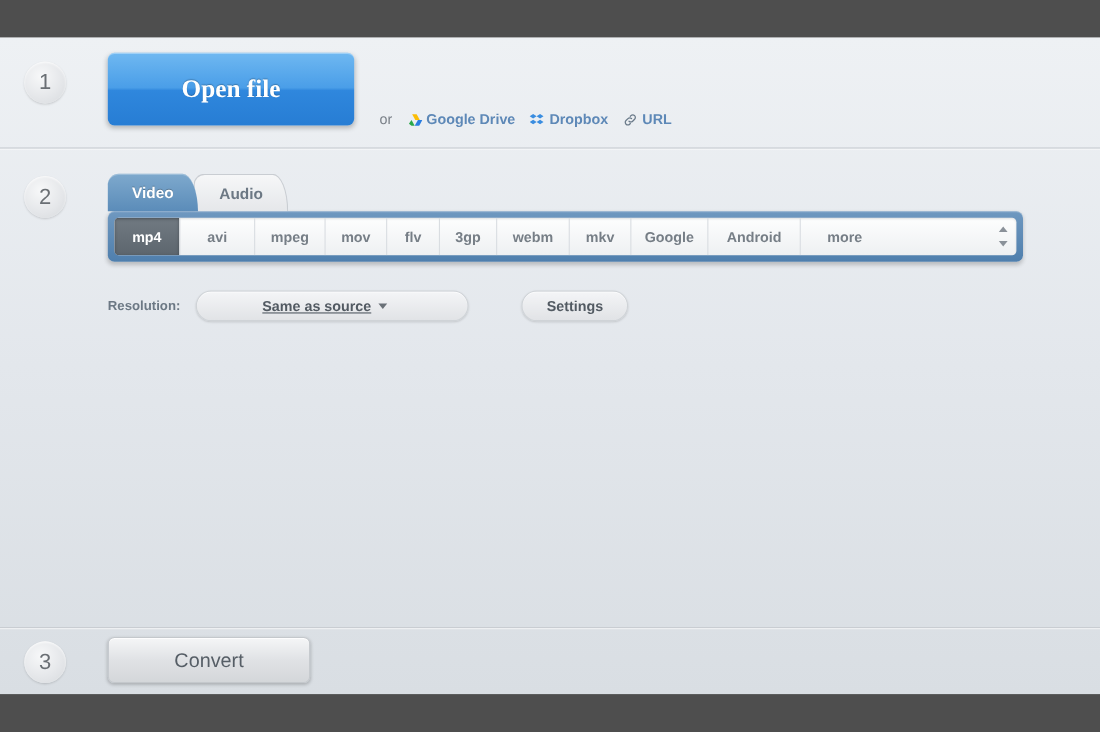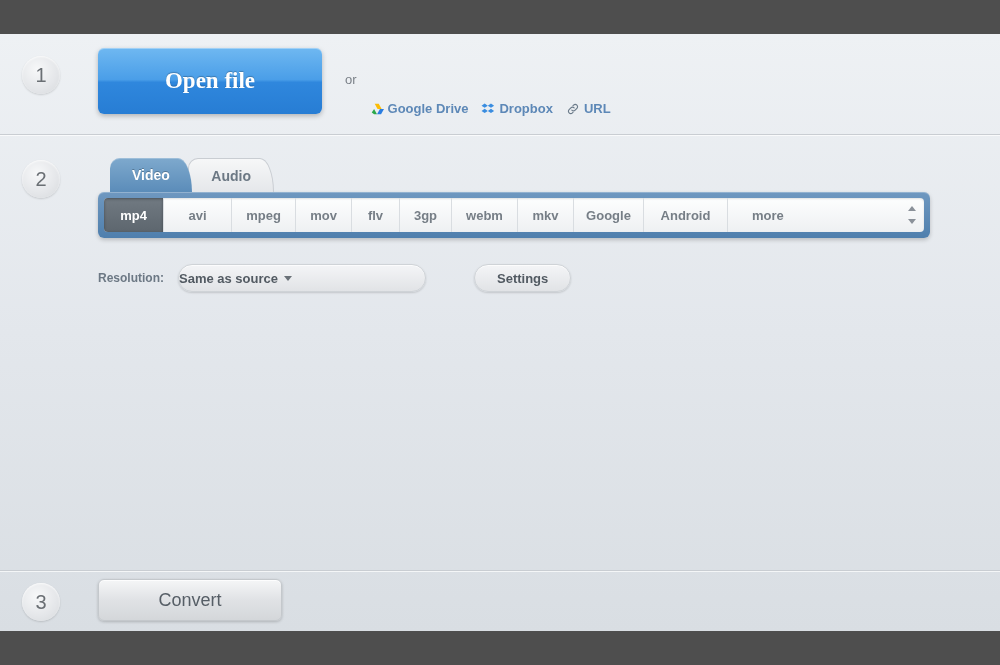--- a/index.html
+++ b/index.html
@@ -30,40 +30,40 @@
       border-radius: 6px;
       background: linear-gradient(to bottom, #6fb8f1 0%, #4a9ee8 48%, #2f87dd 52%, #277dd4 100%);
       box-shadow: 0 2px 5px rgba(0,0,0,0.25), inset 0 1px 0 rgba(255,255,255,0.35);
       color: #fff; font-weight: 700; font-size: 23px;
       display: flex; align-items: center; justify-content: center;
       text-shadow: 0 -1px 1px rgba(0,0,0,0.25);
       cursor: pointer; border: none; font-family: Liberation Serif, serif;
     }
     .alt-sources {
       position: absolute; left: 345px; top: 38px;
-      display: flex; align-items: flex-start; gap: 13px;
+      display: flex; align-items: flex-end; gap: 13px;
       font-size: 13px; color: #7a8088;
     }
     .alt-link {
       display: flex; align-items: center; gap: 4px;
       color: #5d88b7; font-weight: 600; font-size: 13px; cursor: pointer; margin-top: 29px;
     }
     .alt-link .ico { width: 14px; height: 14px; display: inline-block; }
 
     .hr {
       position: absolute; left: 0; right: 0; height: 0;
       border-top: 1px solid #c9cdd2;
       box-shadow: 0 1px 0 rgba(255,255,255,0.7);
     }
 
     
     .section-2 { position: absolute; left: 0; right: 0; top: 110px; bottom: 60px; }
     .section-2 .step-badge { left: 22px; top: 16px; }
 
-    .tabs { position: absolute; left: 110px; top: 14px; }
+    .tabs { position: absolute; left: 98px; top: 14px; }
     .tab {
       display: inline-block; vertical-align: bottom;
       height: 34px; line-height: 34px; padding: 0 22px;
       border-top-left-radius: 10px; border-top-right-radius: 14px 34px;
       font-size: 14px; font-weight: 700; cursor: pointer;
       position: relative;
     }
     .tab-active {
       background: linear-gradient(to bottom, #7ea9cd 0%, #5b8cb9 100%);
       color: #fff;
@@ -124,23 +124,23 @@
       position: absolute; left: 98px; top: 120px;
       display: flex; align-items: center; gap: 14px;
     }
     .res-label { font-size: 12px; font-weight: 700; color: #6c7884; }
     .res-select {
       width: 248px; height: 28px;
       border-radius: 14px;
       background: linear-gradient(to bottom, #f4f5f7 0%, #e1e3e6 100%);
       box-shadow: 0 1px 2px rgba(0,0,0,0.15), inset 0 1px 0 rgba(255,255,255,0.7);
       border: 1px solid #cfd3d7;
-      display: flex; align-items: center; justify-content: flex-start;
+      display: flex; align-items: center; justify-content: center;
       padding-right: 14px; gap: 6px;
-      color: #525a62; font-size: 13px; font-weight: 600; cursor: pointer;
+      color: #525a62; font-size: 13px; font-weight: 600; cursor: pointer; text-decoration: underline;
     }
     .caret-down {
       width: 0; height: 0;
       border-left: 4px solid transparent; border-right: 4px solid transparent;
       border-top: 5px solid #6a7178;
     }
     .settings-btn {
       margin-left: 34px;
       height: 28px; padding: 12px 22px;
       border-radius: 14px;

